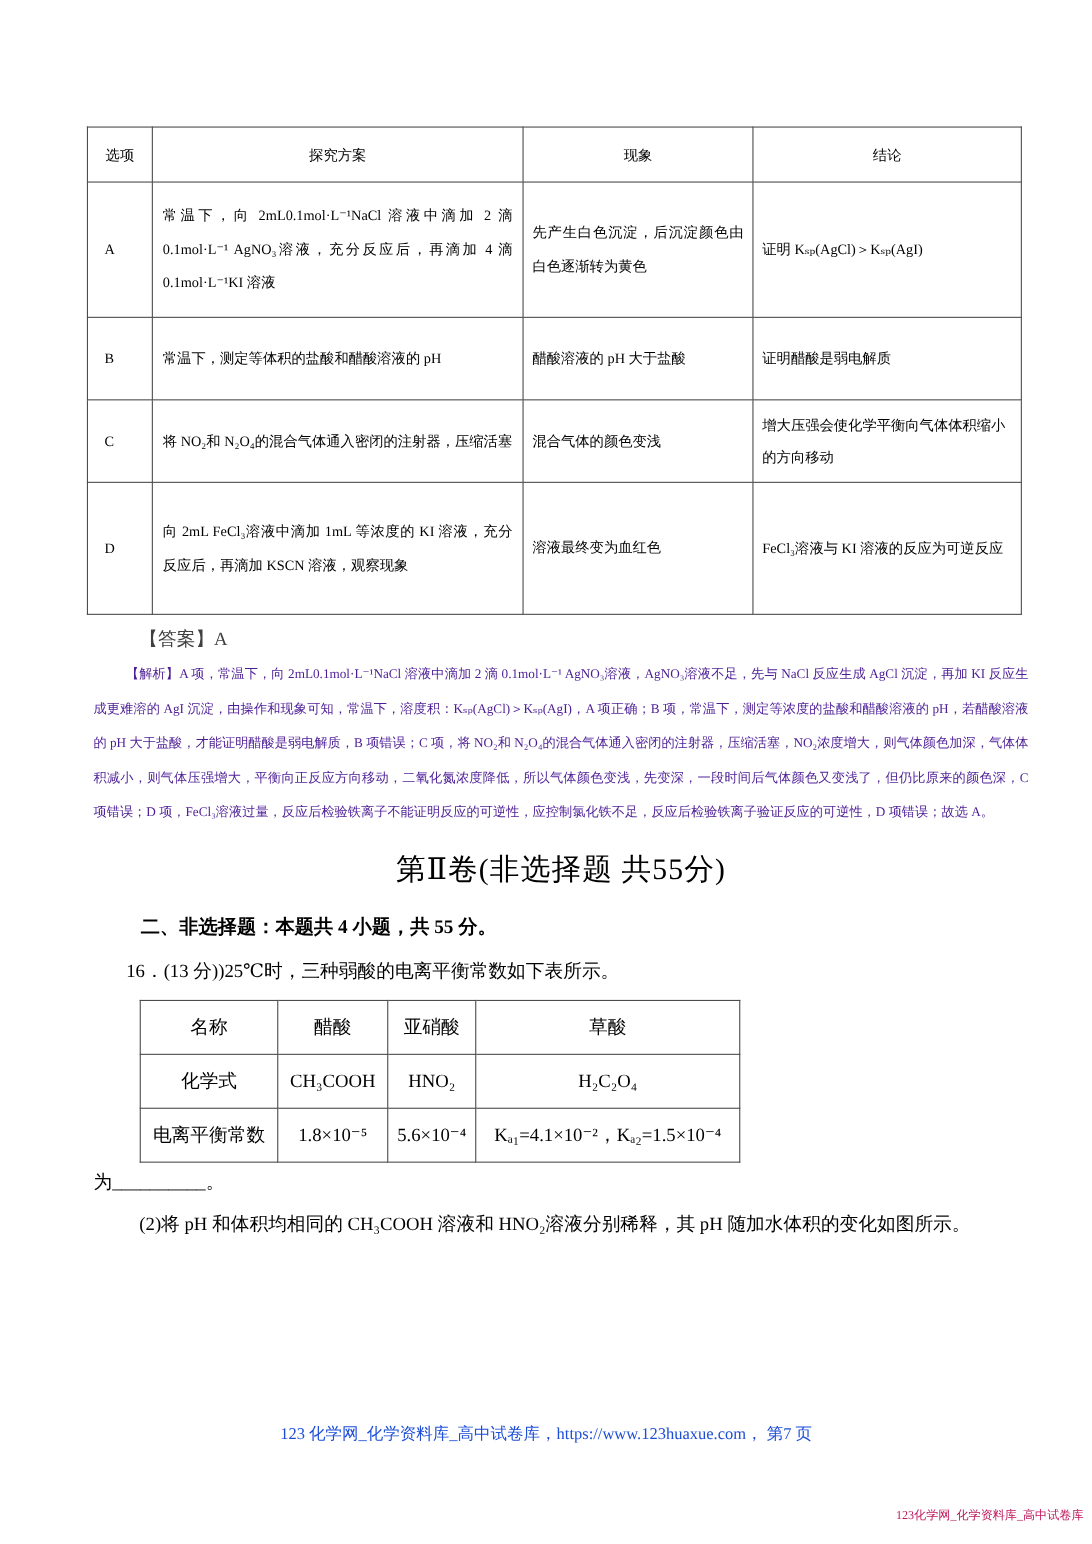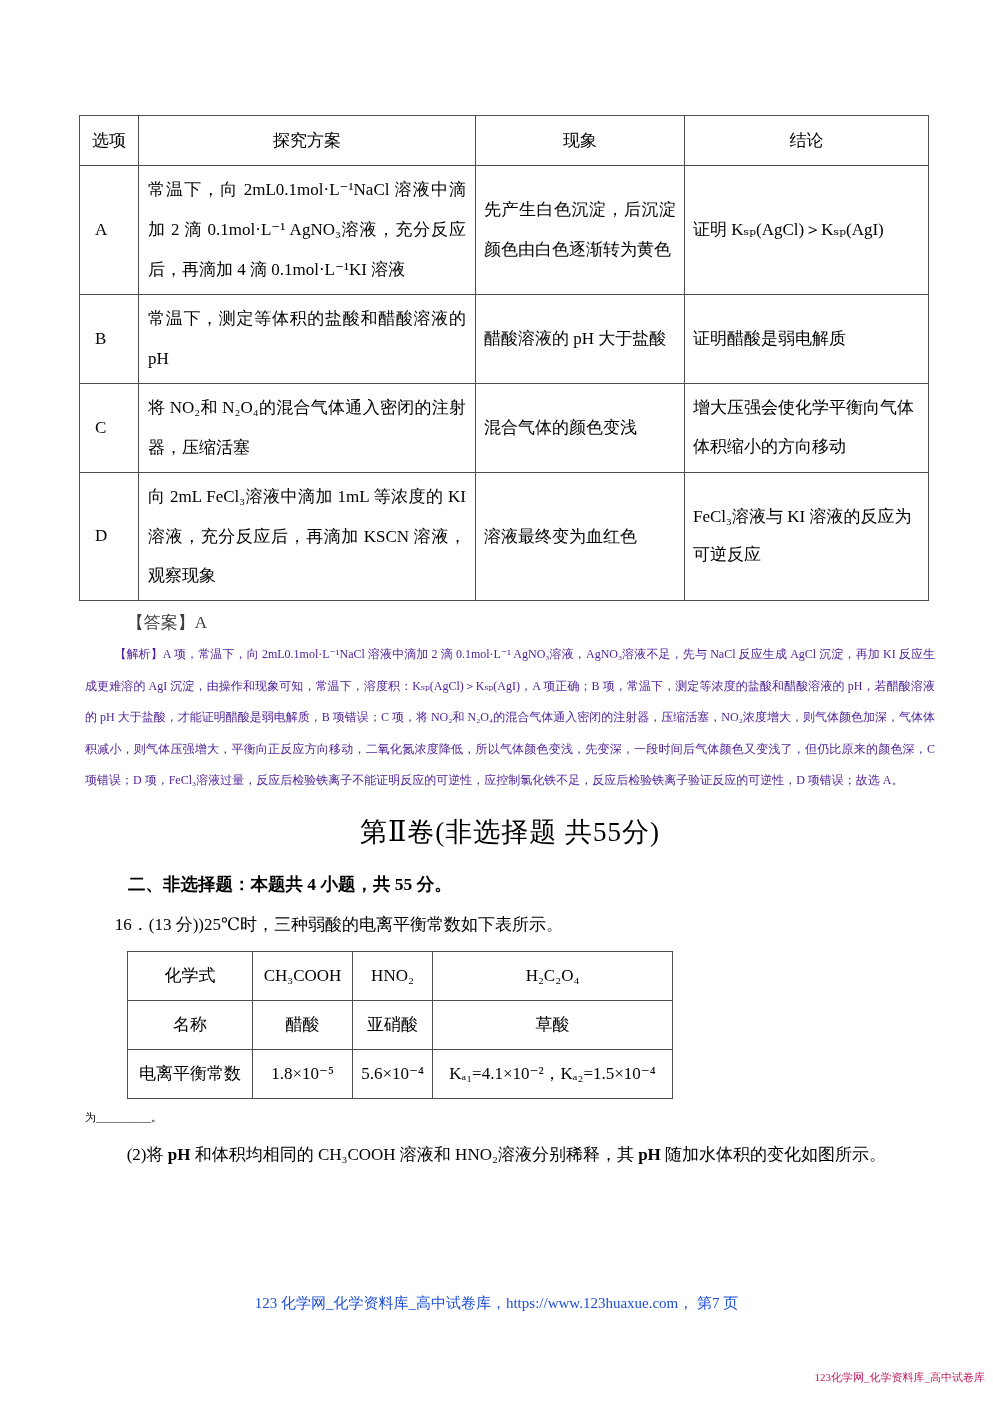--- a/index.html
+++ b/index.html
@@ -7,21 +7,21 @@
     width:993px; height:1404px;
     font-family:"Liberation Serif","DejaVu Serif","DejaVu Sans",serif;
     color:#000;
   }
   .page { position:relative; width:993px; height:1404px; overflow:hidden; background:#fff; }
   .content { padding:115px 58px 0 85px; }
 
   table { border-collapse:collapse; }
 
   
-  .t1 { margin-left:-6px; width:849px; table-layout:fixed; font-size:17px; }
+  .t1 { margin-left:-6px; width:849px; table-layout:fixed; font-size:13px; }
   .t1 th, .t1 td { border:1px solid #4d4d4d; vertical-align:middle; font-weight:normal; }
   .t1 thead tr { height:50px; }
   .t1 th { text-align:center; padding:0 4px; }
   .t1 tbody tr:nth-child(1) { height:123px; }
   .t1 tbody tr:nth-child(2) { height:75px; }
   .t1 tbody tr:nth-child(3) { height:75px; }
   .t1 tbody tr:nth-child(4) { height:120px; }
   .t1 td.opt  { text-align:left; padding-left:15px; }
   .t1 td.plan { text-align:justify; line-height:2.35; padding:4px 9px; }
   .t1 td.phen { text-align:justify; line-height:2.35; padding:4px 8px; }
@@ -36,23 +36,23 @@
   
   .part-title { text-align:center; font-size:27px; font-weight:normal; margin:17px 0 0; letter-spacing:1px; }
   .subtitle   { font-weight:bold; font-size:17.5px; margin:21px 0 0; line-height:26px; }
   .q16-intro  { font-size:17px; margin:15px 0 0; line-height:26px; }
 
   
   .t2 { margin:13px 0 0 42px; width:545px; table-layout:fixed; font-size:17px; }
   .t2 td { border:1px solid #4d4d4d; text-align:center; vertical-align:middle; height:48px; padding:0 4px; }
 
   .q16p1  { font-size:17px; margin:11px 0 0; line-height:30px; }
-  .q16p1b { font-size:11px; margin:3px 0 0;  line-height:30px; }
+  .q16p1b { font-size:17px; margin:3px 0 0;  line-height:30px; }
   .q16p2  { font-size:17px; margin:8px 0 0;  line-height:30px; }
-  .bold   { font-weight:bold; }
+  .bold   { font-weight:normal; }
 
   .footer { position:absolute; left:0; top:1294px; width:100%; text-align:center; font-size:15px; color:#1d4ed8; }
   .watermark { position:absolute; right:8px; top:1370px; font-size:11px; color:#be185d; }
 </style>
 </head>
 <body>
 
 <div class="page">
   <div class="content">
 
@@ -108,30 +108,30 @@
 
     <table class="t2">
       <colgroup>
         <col style="width:125px">
           <col style="width:100px">
           <col style="width:80px">
           <col style="width:240px">
       </colgroup>
       <tbody>
         <tr>
+          <td>名称</td>
+          <td>醋酸</td>
+          <td>亚硝酸</td>
+          <td>草酸</td>
+        </tr>
+        <tr>
           <td>化学式</td>
           <td>CH₃COOH</td>
           <td>HNO₂</td>
           <td>H₂C₂O₄</td>
-        </tr>
-        <tr>
-          <td>名称</td>
-          <td>醋酸</td>
-          <td>亚硝酸</td>
-          <td>草酸</td>
         </tr>
         <tr>
           <td>电离平衡常数</td>
           <td>1.8×10⁻⁵</td>
           <td>5.6×10⁻⁴</td>
           <td>Kₐ₁=4.1×10⁻²，Kₐ₂=1.5×10⁻⁴</td>
         </tr>
       </tbody>
     </table>
 

